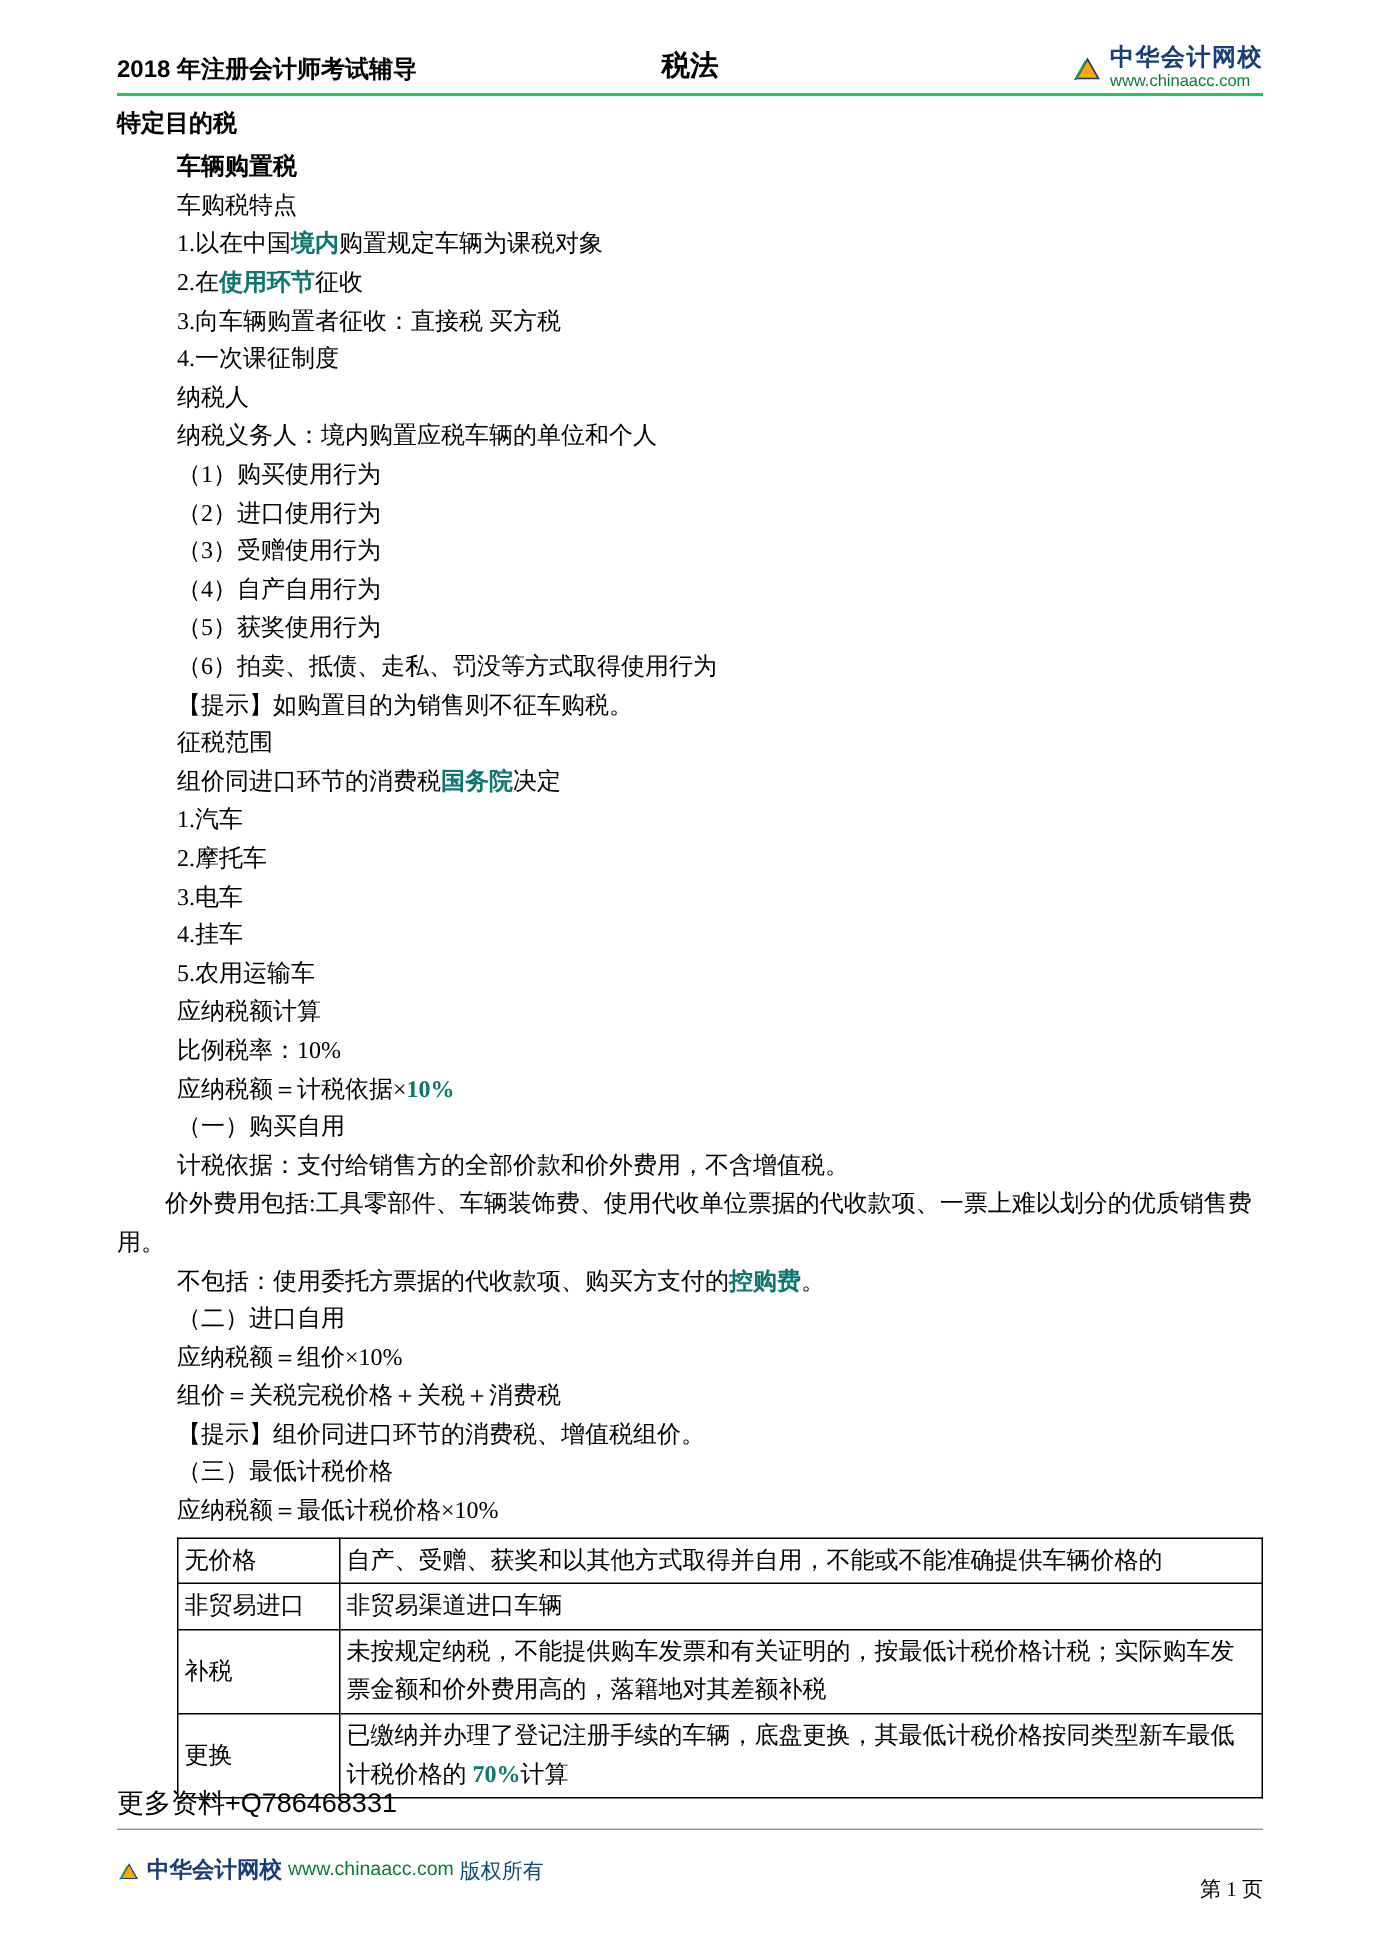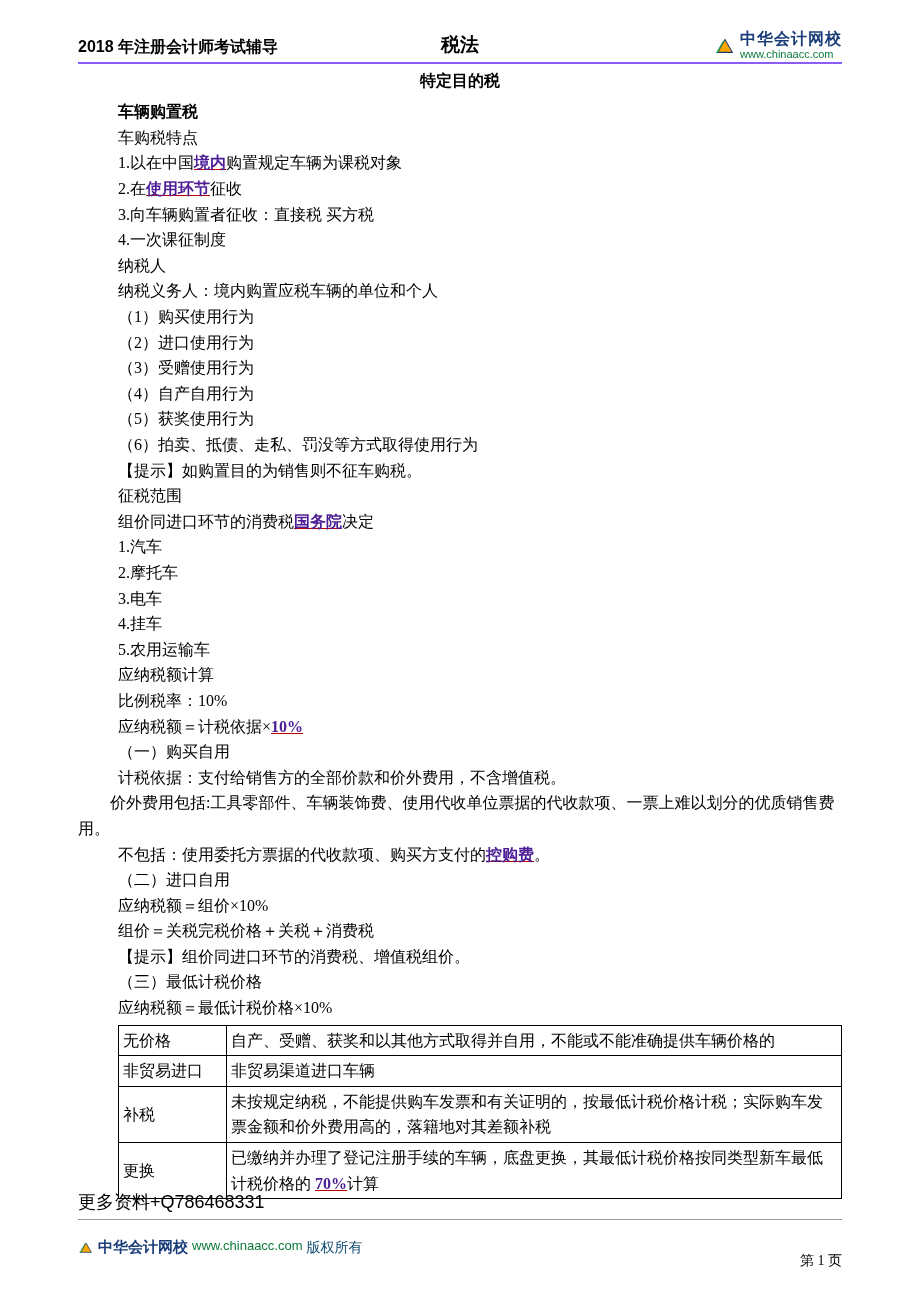--- a/index.html
+++ b/index.html
@@ -13,21 +13,21 @@
       line-height: 1.6;
       position: relative;
     }
     .page {
       padding: 30px 78px 0 78px;
     }
     .header {
       display: flex;
       justify-content: space-between;
       align-items: flex-end;
-      border-bottom: 2px solid #8b5cf6;
+      border-bottom: 2px solid #22c55e;
       padding-bottom: 2px;
       margin-bottom: 6px;
     }
     .header-left {
       font-family: "SimHei", "Heiti SC", sans-serif;
       font-weight: bold;
       font-size: 16px;
     }
     .header-center {
       font-family: "SimHei", "Heiti SC", sans-serif;
@@ -58,32 +58,31 @@
       font-size: 16px;
       color: #1a3d7a;
       letter-spacing: 1px;
     }
     .logo-url {
       font-size: 11px;
       color: #0a7a3a;
       font-family: Arial, sans-serif;
     }
     .doc-title {
-      text-align: center;
-      font-family: Liberation Mono, monospace;
+      text-align: left;
+      font-family: Liberation Sans, sans-serif;
       font-weight: bold;
       margin-bottom: 4px;
     }
     .content {
       padding-left: 40px;
     }
     .heavy { font-family: "SimHei", sans-serif; font-weight: bold; }
     .red-u {
-      color: #4c1d95;
-      text-decoration: underline;
+      color: #0f766e;
       text-decoration-color: #c00000;
       font-weight: bold;
     }
     table.data {
       border-collapse: collapse;
       width: 100%;
       margin-top: 4px;
     }
     table.data td {
       border: 1px solid #000;

